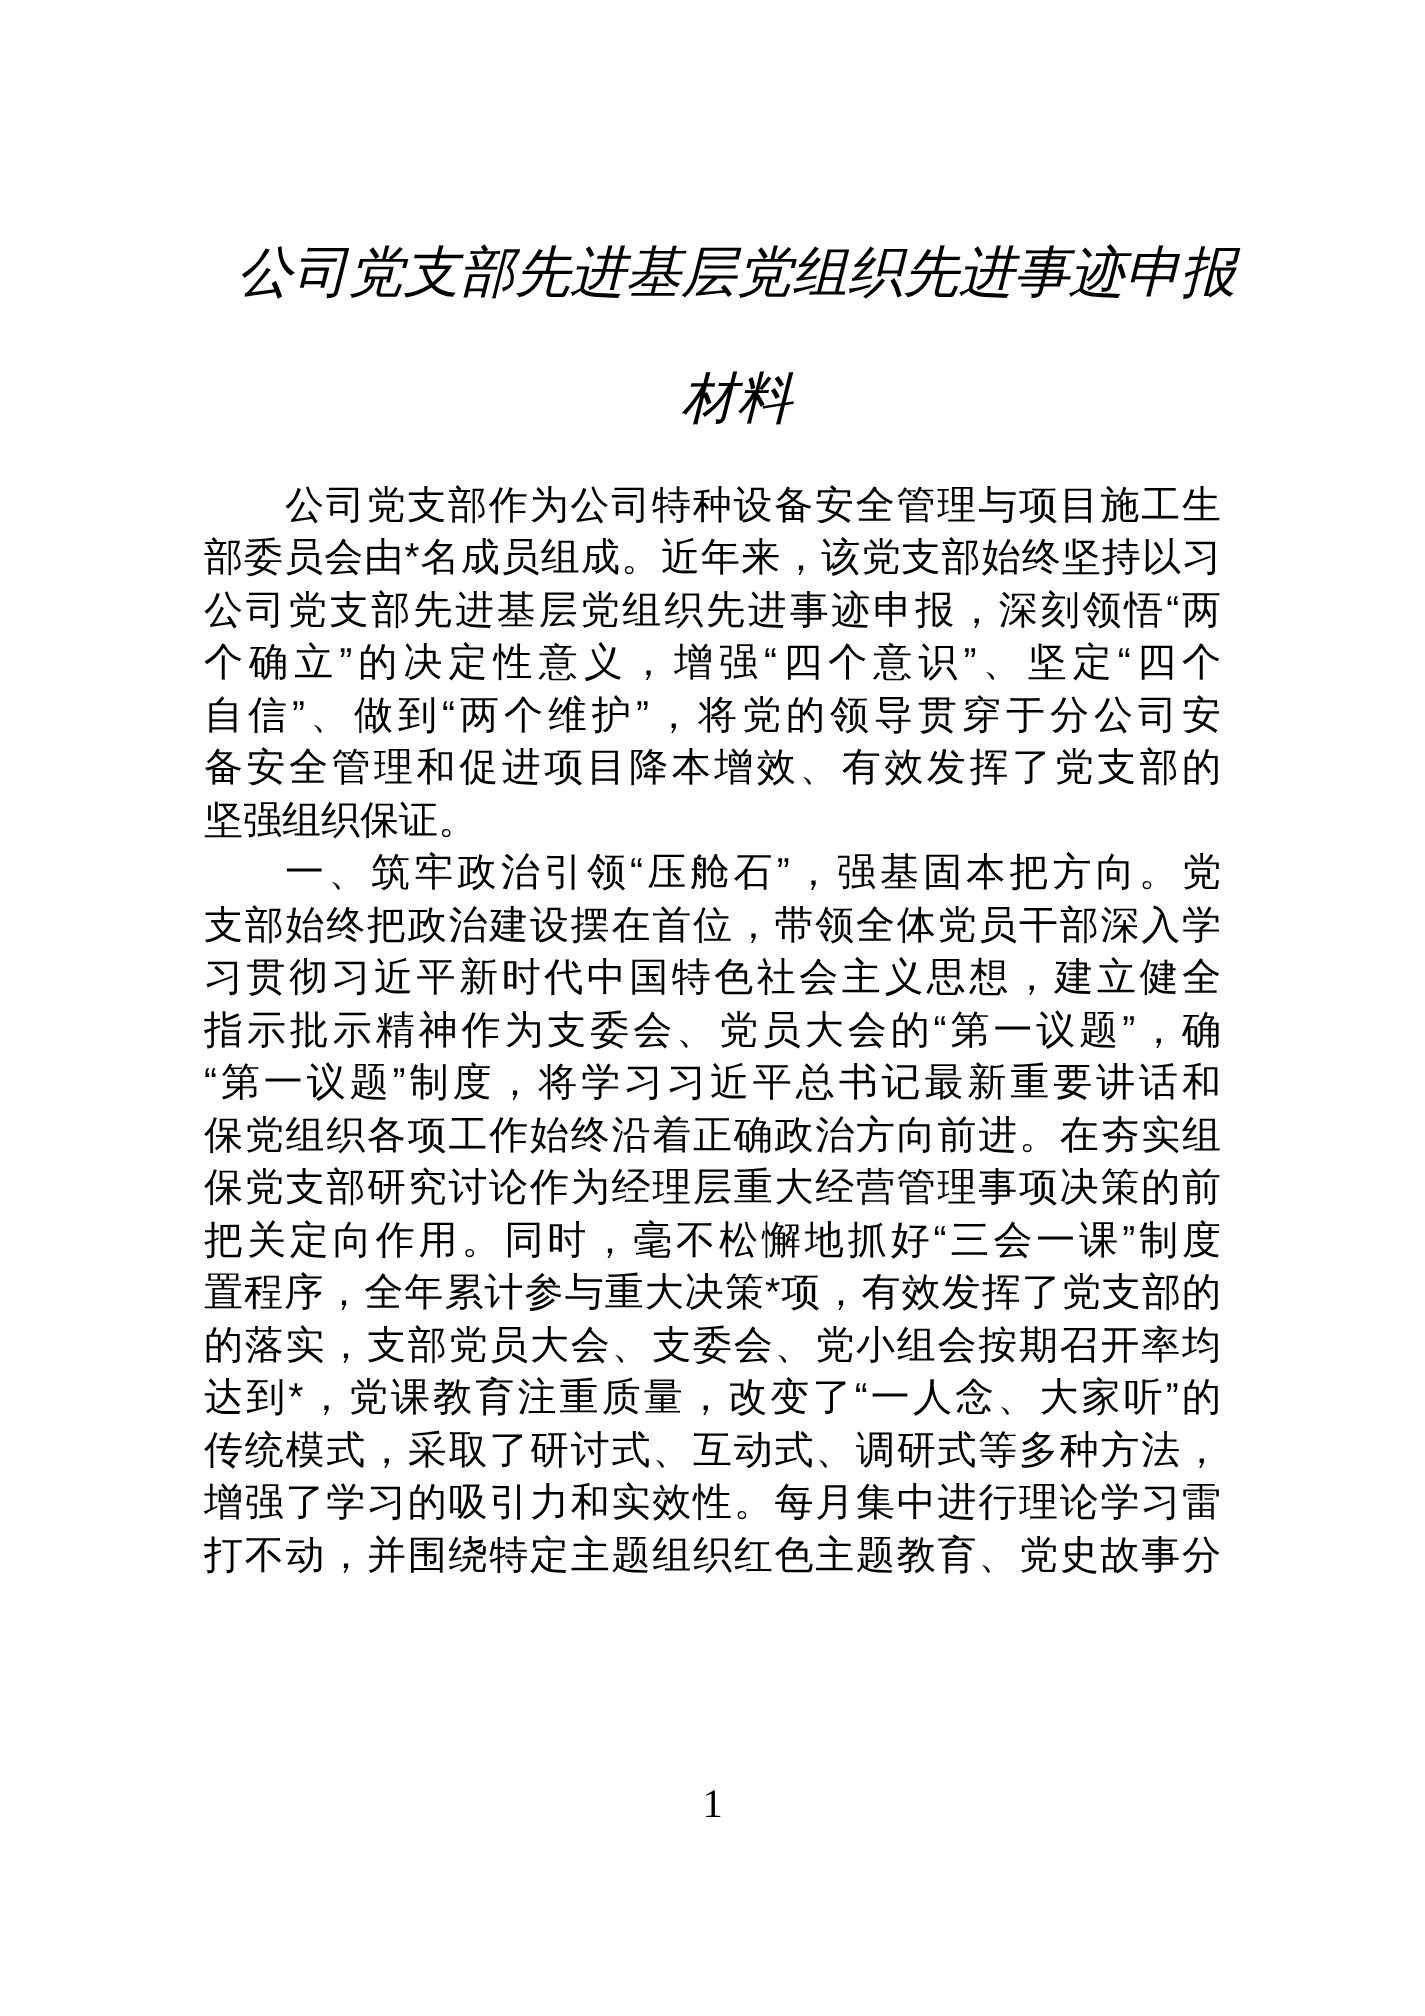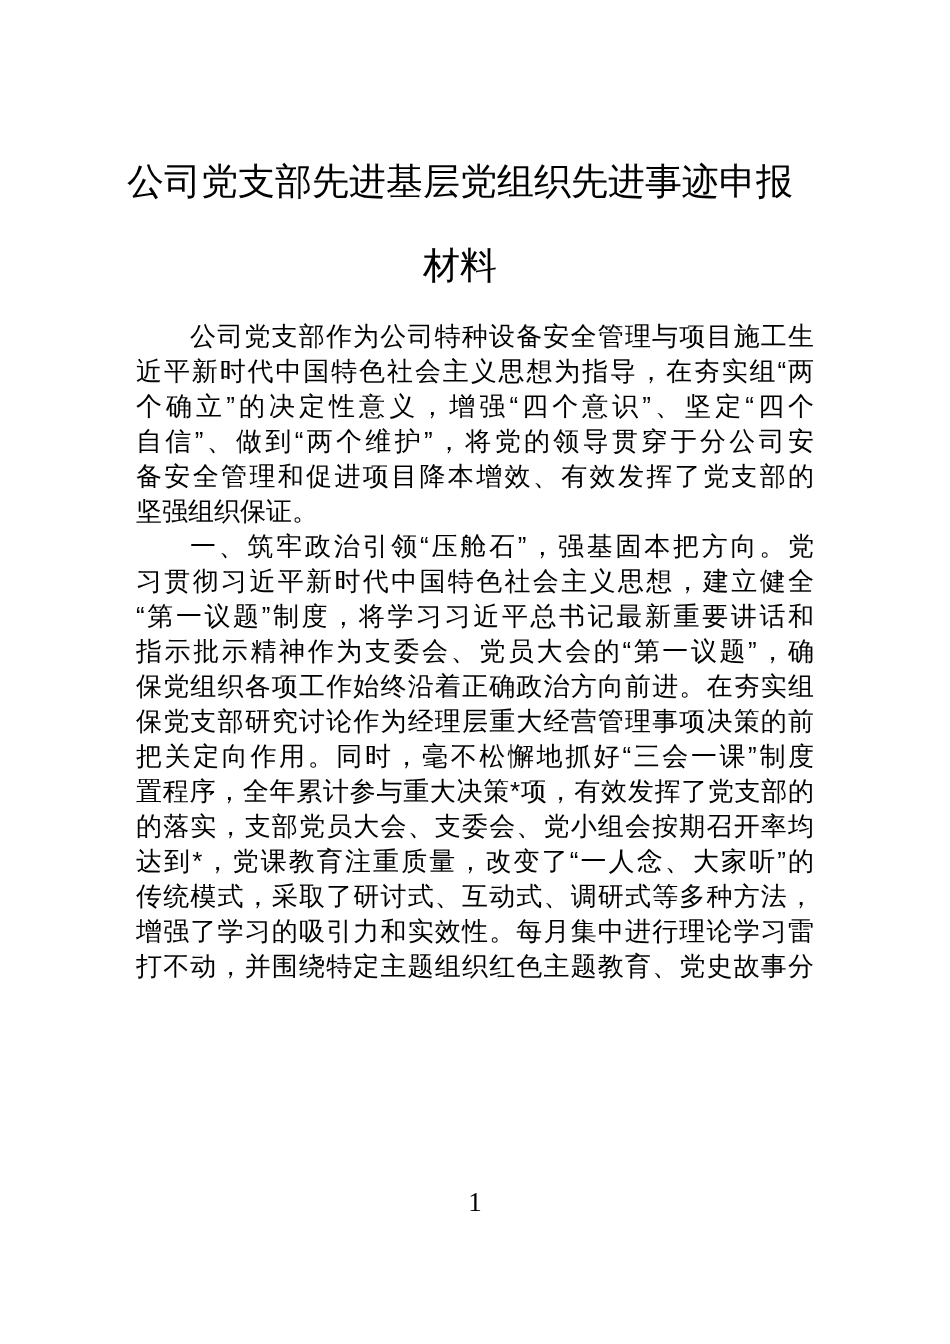--- a/index.html
+++ b/index.html
@@ -12,27 +12,28 @@
     width: 950px;
     height: 1344px;
     background: #ffffff;
     color: #000000;
     font-family: "Liberation Sans", sans-serif;
     overflow: hidden;
   }
   .title-block {
     position: absolute;
     top: 140px;
-    left: 121px;
+    left: 152px;
     width: 678px;
     text-align: center;
     font-size: 37px;
     line-height: 84px;
     font-weight: normal;
     letter-spacing: 0px;
+    font-style: italic;
   }
   .title-line {
     white-space: nowrap;
   }
   .body-block {
     position: absolute;
     top: 319px;
     left: 136px;
     width: 678px;
     font-size: 26px;
@@ -65,29 +66,31 @@
 </head>
 <body>
 
 <div class="page">
   <div class="title-block">
       <div class="title-line">公司党支部先进基层党组织先进事迹申报</div>
       <div class="title-line">材料</div>
     </div>
   <div class="body-block">
       <div class="body-line first-line">公司党支部作为公司特种设备安全管理与项目施工生</div>
-      <div class="body-line">近平新时代中国特色社会主义思想为指导，在夯实组“两</div>
+      <div class="body-line">部委员会由*名成员组成。近年来，该党支部始终坚持以习</div>
+      <div class="body-line">公司党支部先进基层党组织先进事迹申报，深刻领悟“两</div>
       <div class="body-line">个确立”的决定性意义，增强“四个意识”、坚定“四个</div>
       <div class="body-line">自信”、做到“两个维护”，将党的领导贯穿于分公司安</div>
       <div class="body-line">备安全管理和促进项目降本增效、有效发挥了党支部的</div>
       <div class="body-line no-justify">坚强组织保证。</div>
       <div class="body-line first-line">一、筑牢政治引领“压舱石”，强基固本把方向。党</div>
+      <div class="body-line">支部始终把政治建设摆在首位，带领全体党员干部深入学</div>
       <div class="body-line">习贯彻习近平新时代中国特色社会主义思想，建立健全</div>
+      <div class="body-line">指示批示精神作为支委会、党员大会的“第一议题”，确</div>
       <div class="body-line">“第一议题”制度，将学习习近平总书记最新重要讲话和</div>
-      <div class="body-line">指示批示精神作为支委会、党员大会的“第一议题”，确</div>
       <div class="body-line">保党组织各项工作始终沿着正确政治方向前进。在夯实组</div>
       <div class="body-line">保党支部研究讨论作为经理层重大经营管理事项决策的前</div>
       <div class="body-line">把关定向作用。同时，毫不松懈地抓好“三会一课”制度</div>
       <div class="body-line">置程序，全年累计参与重大决策*项，有效发挥了党支部的</div>
       <div class="body-line">的落实，支部党员大会、支委会、党小组会按期召开率均</div>
       <div class="body-line">达到*，党课教育注重质量，改变了“一人念、大家听”的</div>
       <div class="body-line">传统模式，采取了研讨式、互动式、调研式等多种方法，</div>
       <div class="body-line">增强了学习的吸引力和实效性。每月集中进行理论学习雷</div>
       <div class="body-line">打不动，并围绕特定主题组织红色主题教育、党史故事分</div>
     </div>

